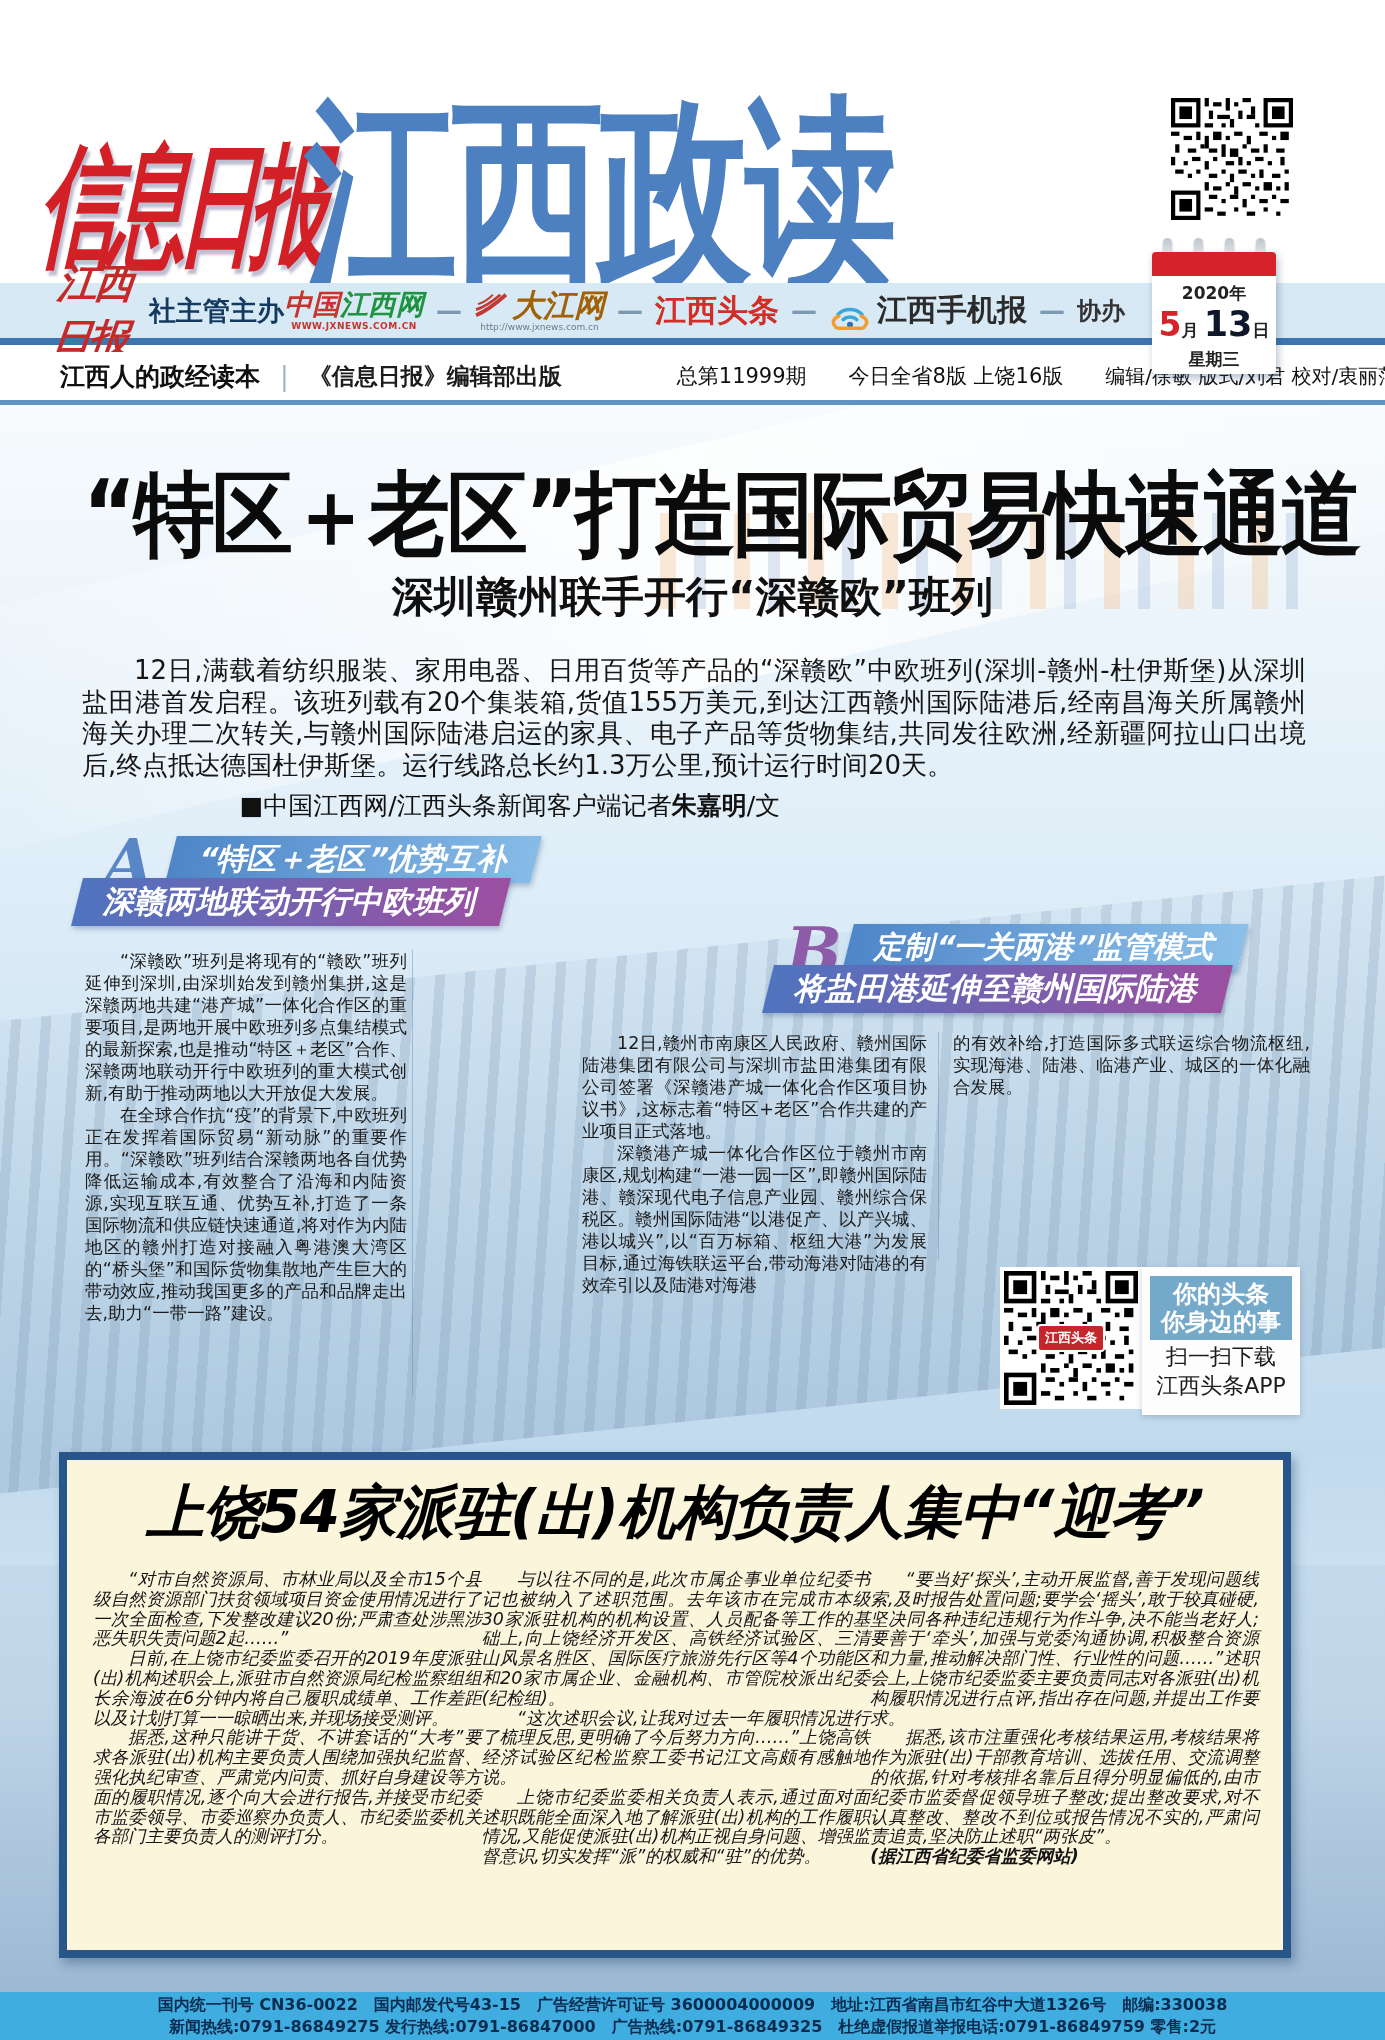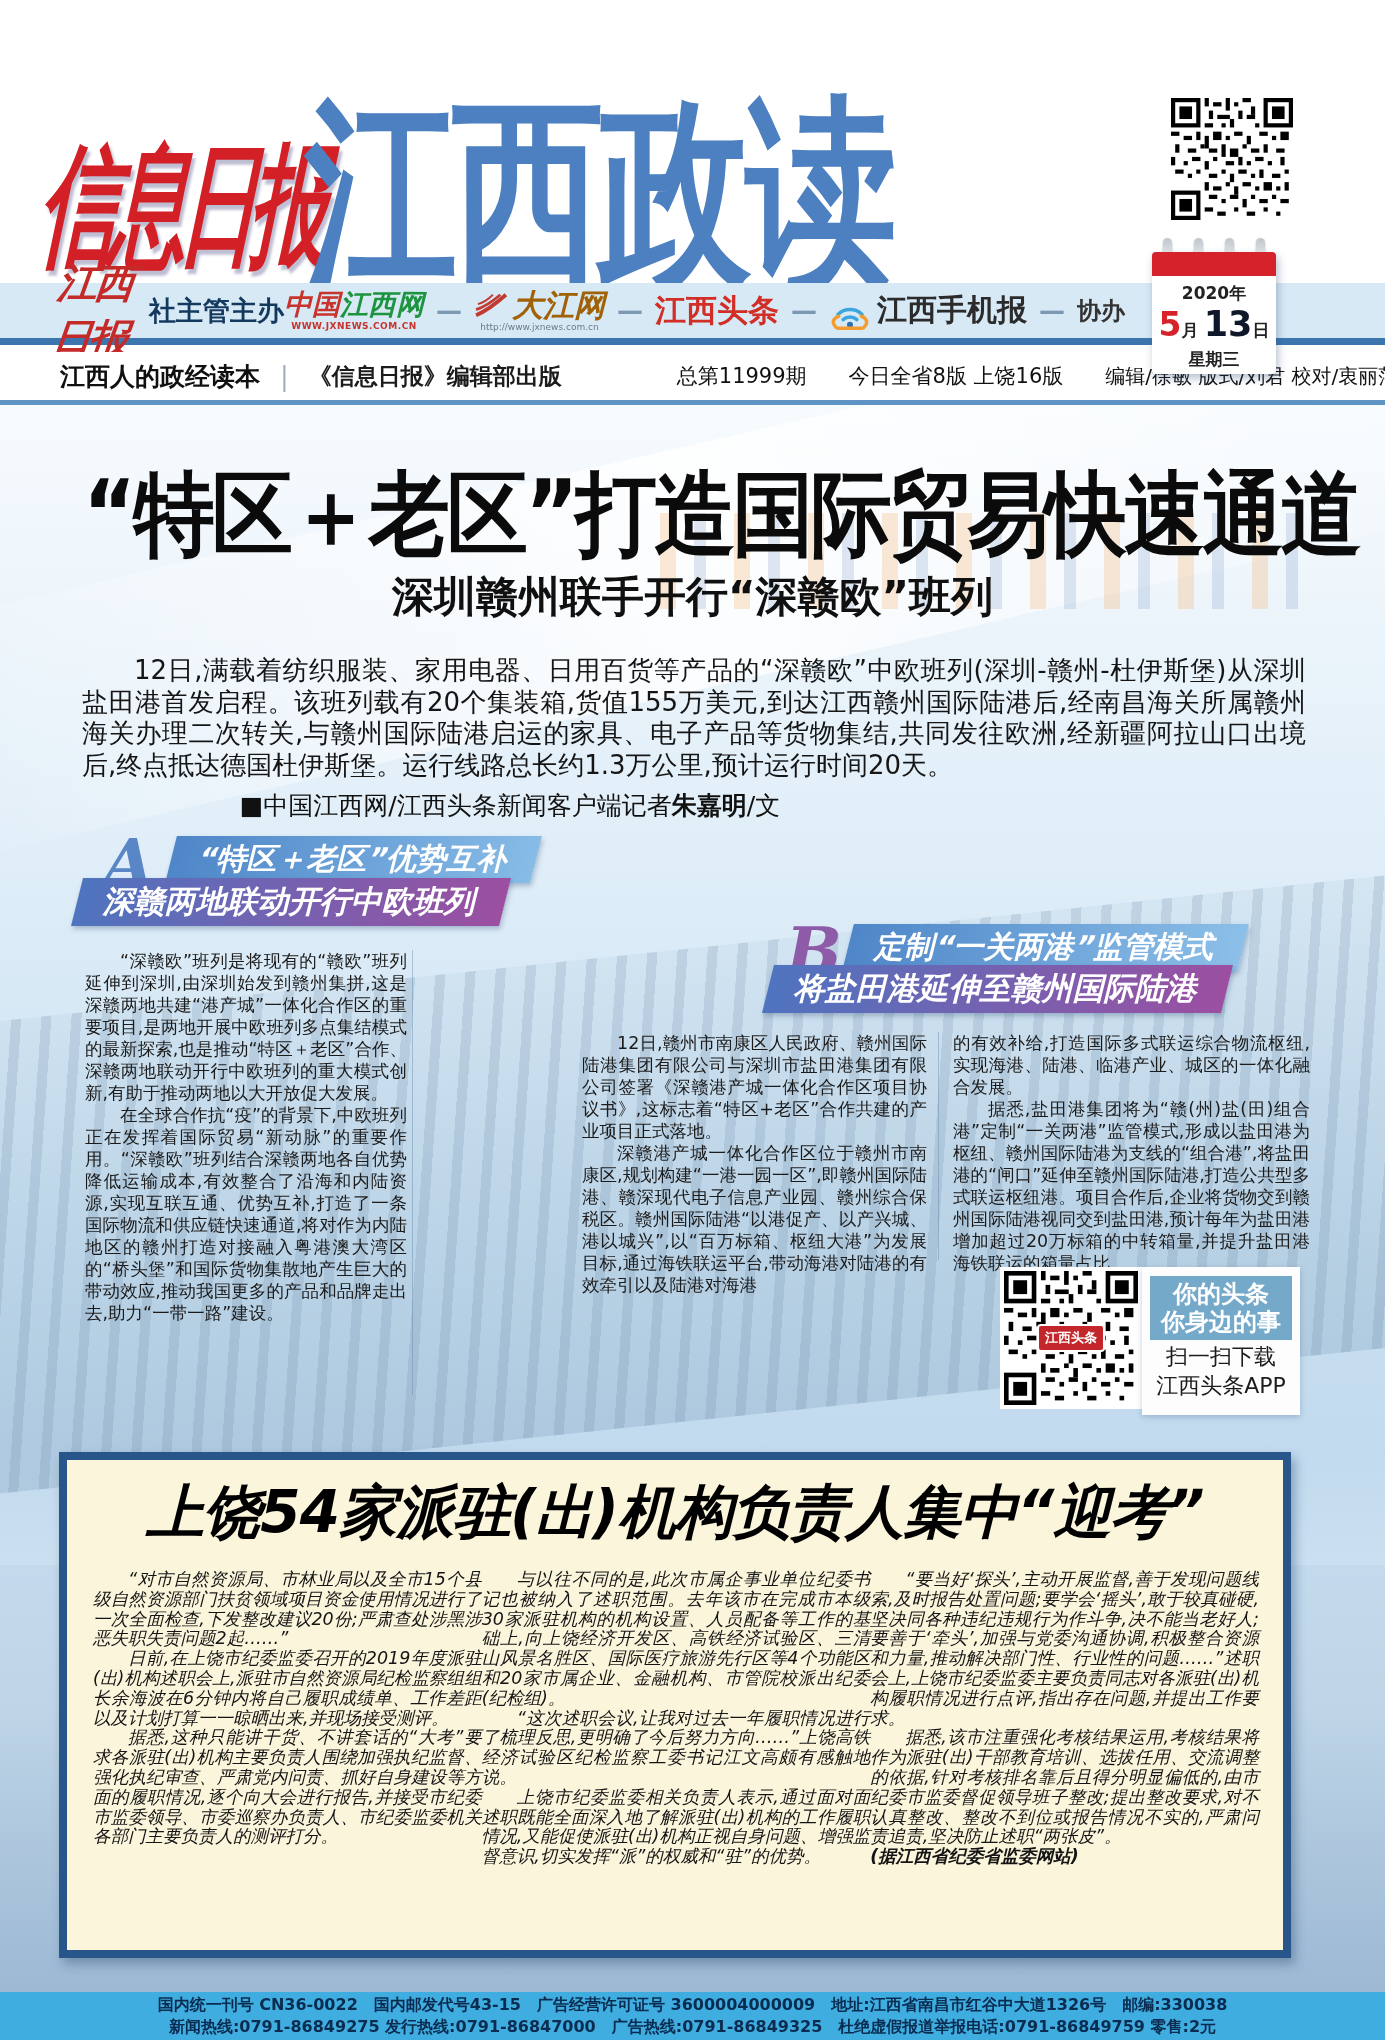--- a/index.html
+++ b/index.html
@@ -336,21 +336,20 @@
     <div class="ncol col-left">
       <p>“深赣欧”班列是将现有的“赣欧”班列延伸到深圳,由深圳始发到赣州集拼,这是深赣两地共建“港产城”一体化合作区的重要项目,是两地开展中欧班列多点集结模式的最新探索,也是推动“特区＋老区”合作、深赣两地联动开行中欧班列的重大模式创新,有助于推动两地以大开放促大发展。</p>
       <p>在全球合作抗“疫”的背景下,中欧班列正在发挥着国际贸易“新动脉”的重要作用。“深赣欧”班列结合深赣两地各自优势降低运输成本,有效整合了沿海和内陆资源,实现互联互通、优势互补,打造了一条国际物流和供应链快速通道,将对作为内陆地区的赣州打造对接融入粤港澳大湾区的“桥头堡”和国际货物集散地产生巨大的带动效应,推动我国更多的产品和品牌走出去,助力“一带一路”建设。</p>
     </div>
     <div class="ncol col-mid">
       <p>12日,赣州市南康区人民政府、赣州国际陆港集团有限公司与深圳市盐田港集团有限公司签署《深赣港产城一体化合作区项目协议书》,这标志着“特区+老区”合作共建的产业项目正式落地。</p>
       <p>深赣港产城一体化合作区位于赣州市南康区,规划构建“一港一园一区”,即赣州国际陆港、赣深现代电子信息产业园、赣州综合保税区。赣州国际陆港“以港促产、以产兴城、港以城兴”,以“百万标箱、枢纽大港”为发展目标,通过海铁联运平台,带动海港对陆港的有效牵引以及陆港对海港</p>
     </div>
     <div class="ncol col-right">
       <p style="text-indent:0;">的有效补给,打造国际多式联运综合物流枢纽,实现海港、陆港、临港产业、城区的一体化融合发展。</p>
-      <p>据悉,盐田港集团将为“赣(州)盐(田)组合港”定制“一关两港”监管模式,形成以盐田港为枢纽、赣州国际陆港为支线的“组合港”,将盐田港的“闸口”延伸至赣州国际陆港,打造公共型多式联运枢纽港。项目合作后,企业将货物交到赣州国际陆港视同交到盐田港,预计每年为盐田港增加超过20万标箱的中转箱量,并提升盐田港海铁联运的箱量占比。</p>
     </div>
 
     <div class="promo-qr">
       <svg class="qr-svg" viewBox="0 0 29 29" xmlns="http://www.w3.org/2000/svg">
         <rect width="29" height="29" fill="#fff"></rect>
         <g fill="#000">
           <rect x="0" y="0" width="7" height="7"></rect>
             <rect x="22" y="0" width="7" height="7"></rect>
             <rect x="0" y="22" width="7" height="7"></rect>
         </g>

